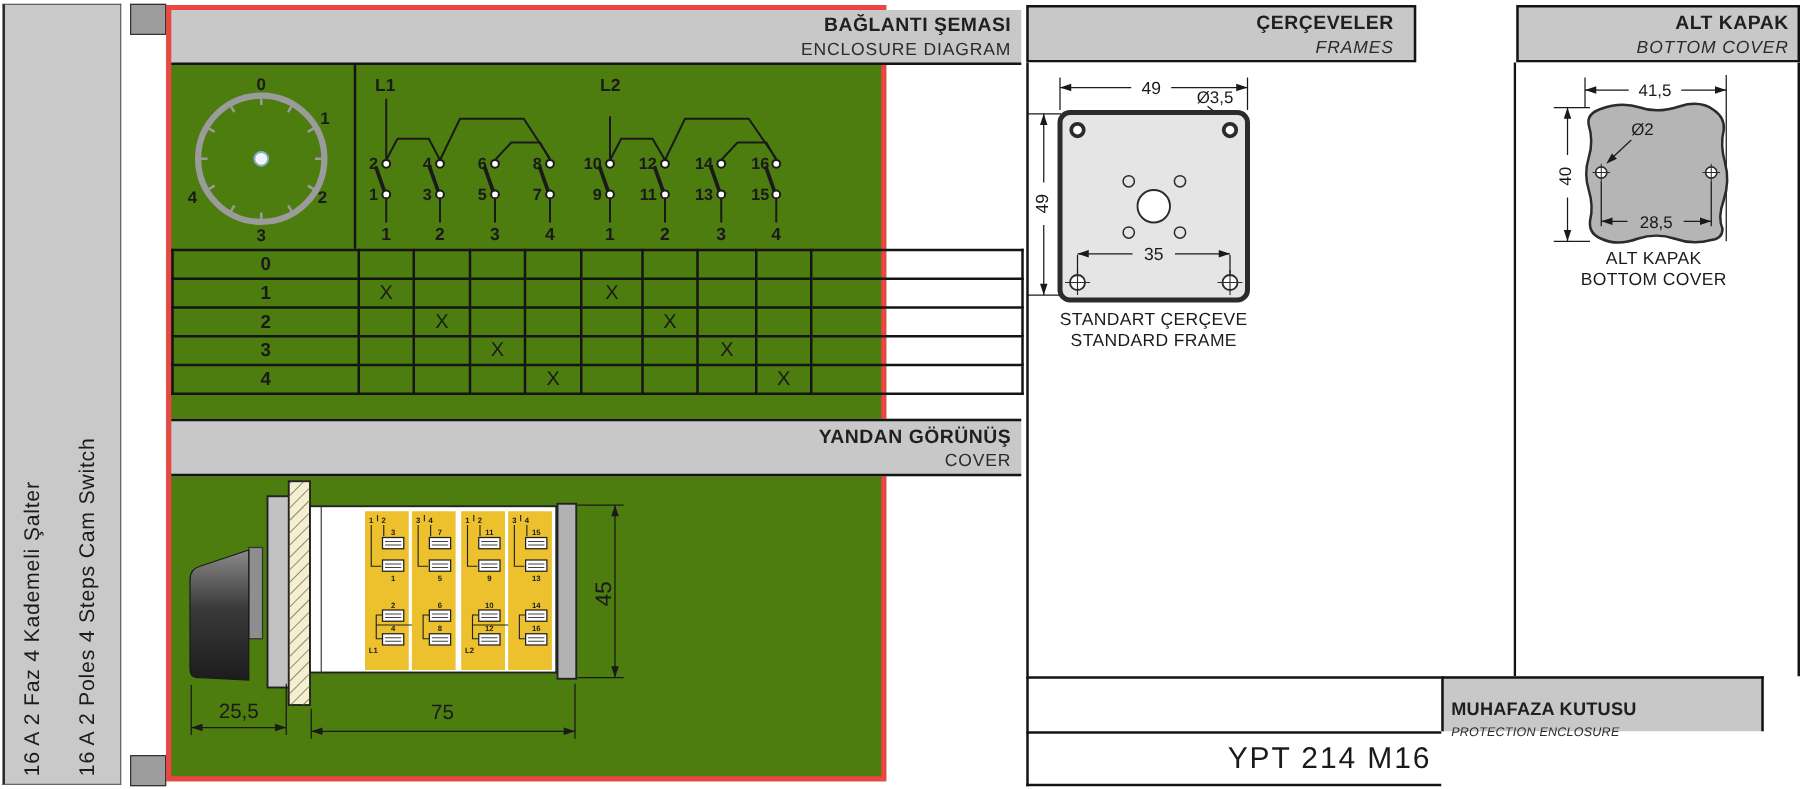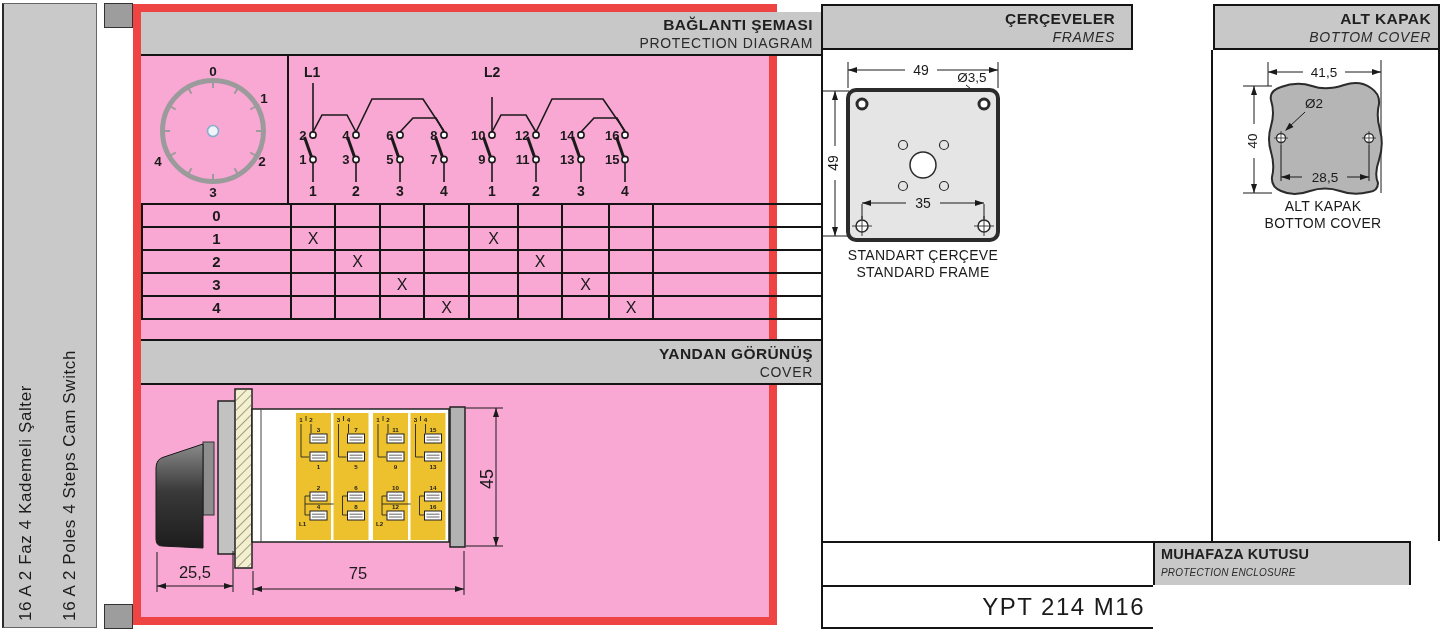--- a/index.html
+++ b/index.html
@@ -11,22 +11,22 @@
   
   .sidebar{position:absolute;left:2px;top:3px;width:95px;height:625px;background:#c9c9c9;
            border:1px solid #666;border-left:2px solid #2a2a2a;box-sizing:border-box;}
   .side-text{position:absolute;writing-mode:vertical-rl;transform:rotate(180deg);
              bottom:6px;font-size:17px;letter-spacing:.6px;color:#1c1c1c;white-space:nowrap;}
   .side-text.l1{left:12px;} .side-text.l2{left:56px;}
   .nub{position:absolute;left:104px;width:29px;height:25px;background:#9d9d9d;border:1px solid #333;box-sizing:border-box;}
   .nub.top{top:3px;} .nub.bot{top:604px;}
 
   
-  .main-box{position:absolute;left:133px;top:4px;width:644px;height:621px;
-            border:8px solid #ef4444;box-sizing:border-box;background:#f9a8d4;}
+  .main-box{position:absolute;left:133px;top:4px;width:576px;height:621px;
+            border:4px solid #ef4444;box-sizing:border-box;background:#4d7c0f;}
   .band{background:#c8c8c8;text-align:right;box-sizing:border-box;}
   .band-tr{font-weight:bold;font-size:15.5px;letter-spacing:.4px;line-height:19px;color:#1f1f1f;}
   .band-en{font-size:14px;letter-spacing:.7px;line-height:18px;color:#2a2a2a;}
   .band-en.it{font-style:italic;}
   .main-band{position:absolute;left:0;top:0;width:680px;height:44px;border-bottom:2px solid #141414;padding:3px 8px 0 0;}
   .dial-svg{position:absolute;left:0;top:44px;}
   .vline{position:absolute;left:146px;top:44px;width:2px;height:147px;background:#141414;}
   .conn-svg{position:absolute;left:148px;top:44px;}
 
   .state-table{position:absolute;left:0;top:191px;width:680px;border-collapse:collapse;table-layout:fixed;}
@@ -47,41 +47,41 @@
                border-left:2px solid #141414;border-right:2px solid #141414;box-sizing:border-box;background:#fff;}
   .cover-body{position:absolute;left:1213px;top:50px;width:227px;height:491px;
               border-right:2px solid #141414;box-sizing:border-box;background:#fff;}
   .frame-svg{position:absolute;left:821px;top:50px;}
   .cover-svg{position:absolute;left:1213px;top:50px;}
 
   .info-row{position:absolute;left:821px;width:619px;height:44px;display:flex;}
   .info-row.prot{top:541px;} .info-row.code{top:585px;}
   .cellA{width:332px;box-sizing:border-box;border:2px solid #141414;border-right:none;background:#fff;}
   .info-row.prot .cellA,.info-row.prot .cellB{border-bottom:none;}
-  .cellB{width:258px;box-sizing:border-box;border:2px solid #141414;background:#c8c8c8;padding:2px 6px 0 6px;}
+  .cellB{width:258px;box-sizing:border-box;border:2px solid #141414;background:#c8c8c8;padding:16px 6px 0 6px;}
   .lab-tr{font-weight:bold;font-size:14.5px;line-height:19px;color:#1f1f1f;letter-spacing:.2px;}
   .lab-en{font-style:italic;font-size:10px;line-height:17px;color:#2a2a2a;letter-spacing:.2px;}
   .code-val{font-size:24px;letter-spacing:1.5px;text-align:right;line-height:40px;padding-right:8px;color:#1a1a1a;}
 </style>
 </head>
 <body>
 
 <div class="page">
 
   <div class="sidebar">
     <div class="side-text l1">16 A 2 Faz 4 Kademeli Şalter</div>
     <div class="side-text l2">16 A 2 Poles 4 Steps Cam Switch</div>
   </div>
   <div class="nub top"></div>
   <div class="nub bot"></div>
 
   <div class="main-box">
     <div class="band main-band">
       <div class="band-tr">BAĞLANTI ŞEMASI</div>
-      <div class="band-en">PROTECTION DIAGRAM</div>
+      <div class="band-en">ENCLOSURE DIAGRAM</div>
     </div>
 
     <svg class="dial-svg" width="146" height="147" viewBox="135 50 146 147">
       <circle cx="207" cy="125" r="50.5" fill="none" stroke="#9b9b9b" stroke-width="5"></circle>
       <g id="dial-ticks">
           <line x1="207" y1="82" x2="207" y2="76" stroke="#9b9b9b" stroke-width="2"></line>
           <line x1="228.5" y1="87.76090763726913" x2="231.5" y2="82.5647552145625" stroke="#9b9b9b" stroke-width="2"></line>
           <line x1="244.23909236273084" y1="103.5" x2="249.43524478543748" y2="100.5" stroke="#9b9b9b" stroke-width="2"></line>
           <line x1="250" y1="125" x2="256" y2="125" stroke="#9b9b9b" stroke-width="2"></line>
           <line x1="244.23909236273087" y1="146.5" x2="249.4352447854375" y2="149.5" stroke="#9b9b9b" stroke-width="2"></line>

